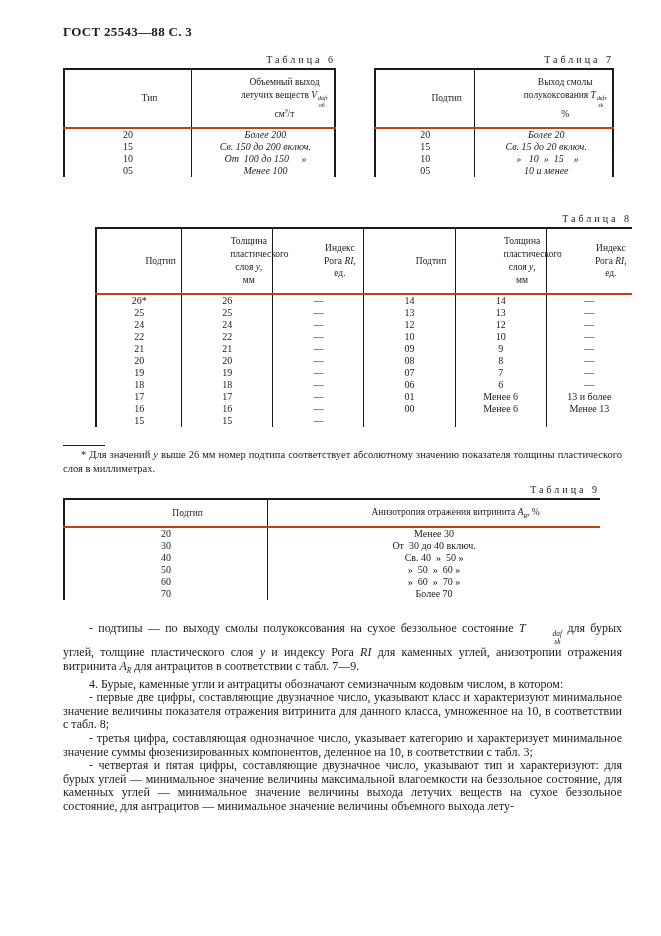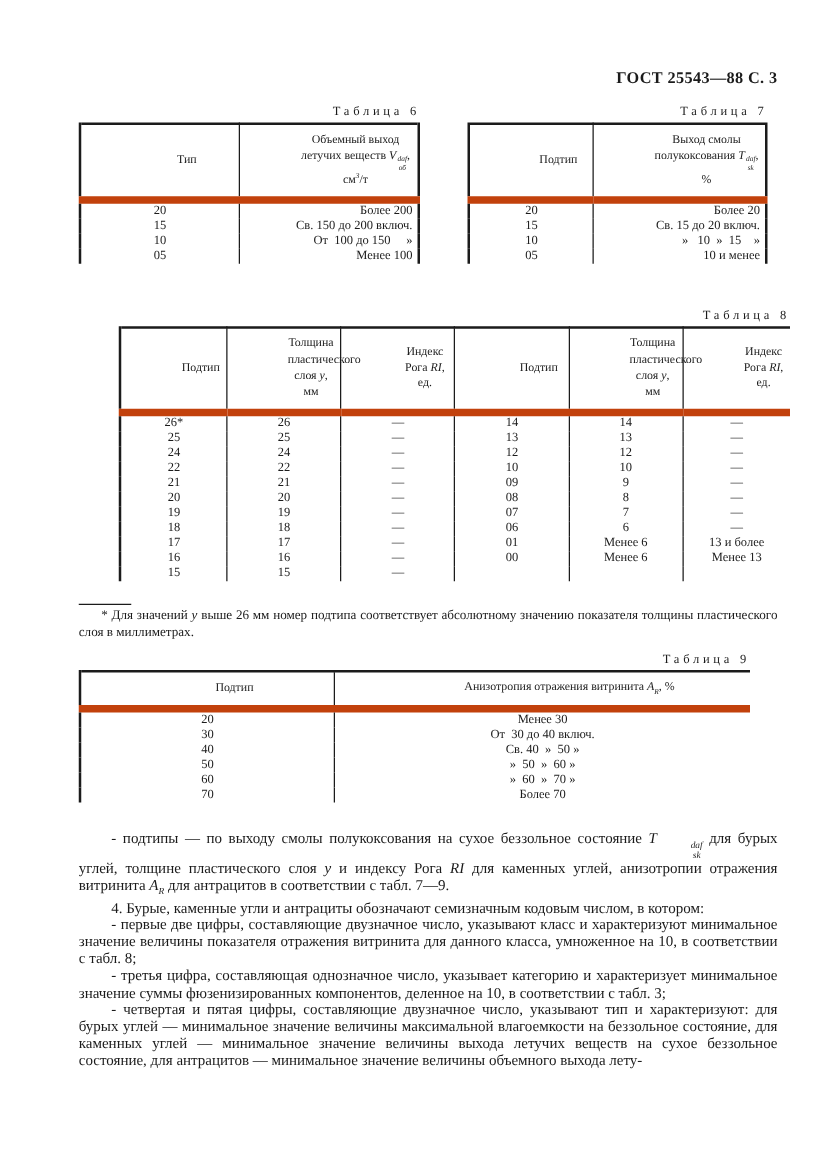--- a/index.html
+++ b/index.html
@@ -8,22 +8,21 @@
     width:661px; height:936px;
     background:#ffffff;
     font-family:"Liberation Serif","DejaVu Serif",serif;
     color:#1b1b1b;
     overflow:hidden;
     margin:0 auto;
   }
   .content { margin:0 39px 0 63px; }
 
   .gost-header {
-    padding-top:54px;
-    text-align:right;
+    padding-top:24px;
     font-weight:bold;
     font-size:13px;
     letter-spacing:0.3px;
   }
 
   .tlabel {
     text-align:right;
     font-size:10px;
     letter-spacing:3px;
     margin-bottom:3px;
@@ -38,33 +37,33 @@
     text-align:center;
     vertical-align:middle;
     line-height:1.35;
     padding:6px 5px;
   }
   td { font-size:10px; line-height:12px; vertical-align:top; }
   .pre-cells td { white-space:pre; }
 
   
   .gtable { border-top:2px solid #1b1b1b; }
-  .gtable thead th { border-bottom:6px solid #c2410c;padding-left:48px; }
+  .gtable thead th { border-bottom:2px solid #c2410c;padding-left:48px; }
   .gtable th, .gtable td { border-left:1px solid #1b1b1b; }
   .gtable th:first-child, .gtable td:first-child { border-left:2px solid #1b1b1b; }
   .gtable.closed-right th:last-child, .gtable.closed-right td:last-child { border-right:2px solid #1b1b1b; }
 
   .tables-top { display:flex; margin-top:14px; }
   .tblock-6 { width:273px; }
   .tblock-7 { width:240px; margin-left:38px; }
   #t6, #t7 { width:100%; }
   #t6 col.c1 { width:47%; } #t6 col.c2 { width:53%; }
   #t7 col.c1 { width:42%; } #t7 col.c2 { width:58%; }
   #t6 td:first-child, #t7 td:first-child { text-align:center; }
-  #t6 td:last-child, #t7 td:last-child { text-align:right; padding-left:9px; }
+  #t6 td:last-child, #t7 td:last-child { text-align:center; padding-left:9px;font-style:italic; }
 
   .tblock-8 { width:537px; margin-top:36px;margin-left:32px; }
   #t8 { width:100%; }
   #t8 td { text-align:center; }
 
   .footnote { margin-top:18px; font-size:10.5px; line-height:14px; }
   .fn-rule { display:block; width:42px; border-top:1px solid #1b1b1b; margin-bottom:2px; }
   .footnote p { margin:0; text-indent:18px; text-align:justify; }
 
   .tblock-9 { width:537px; margin-top:8px; }

